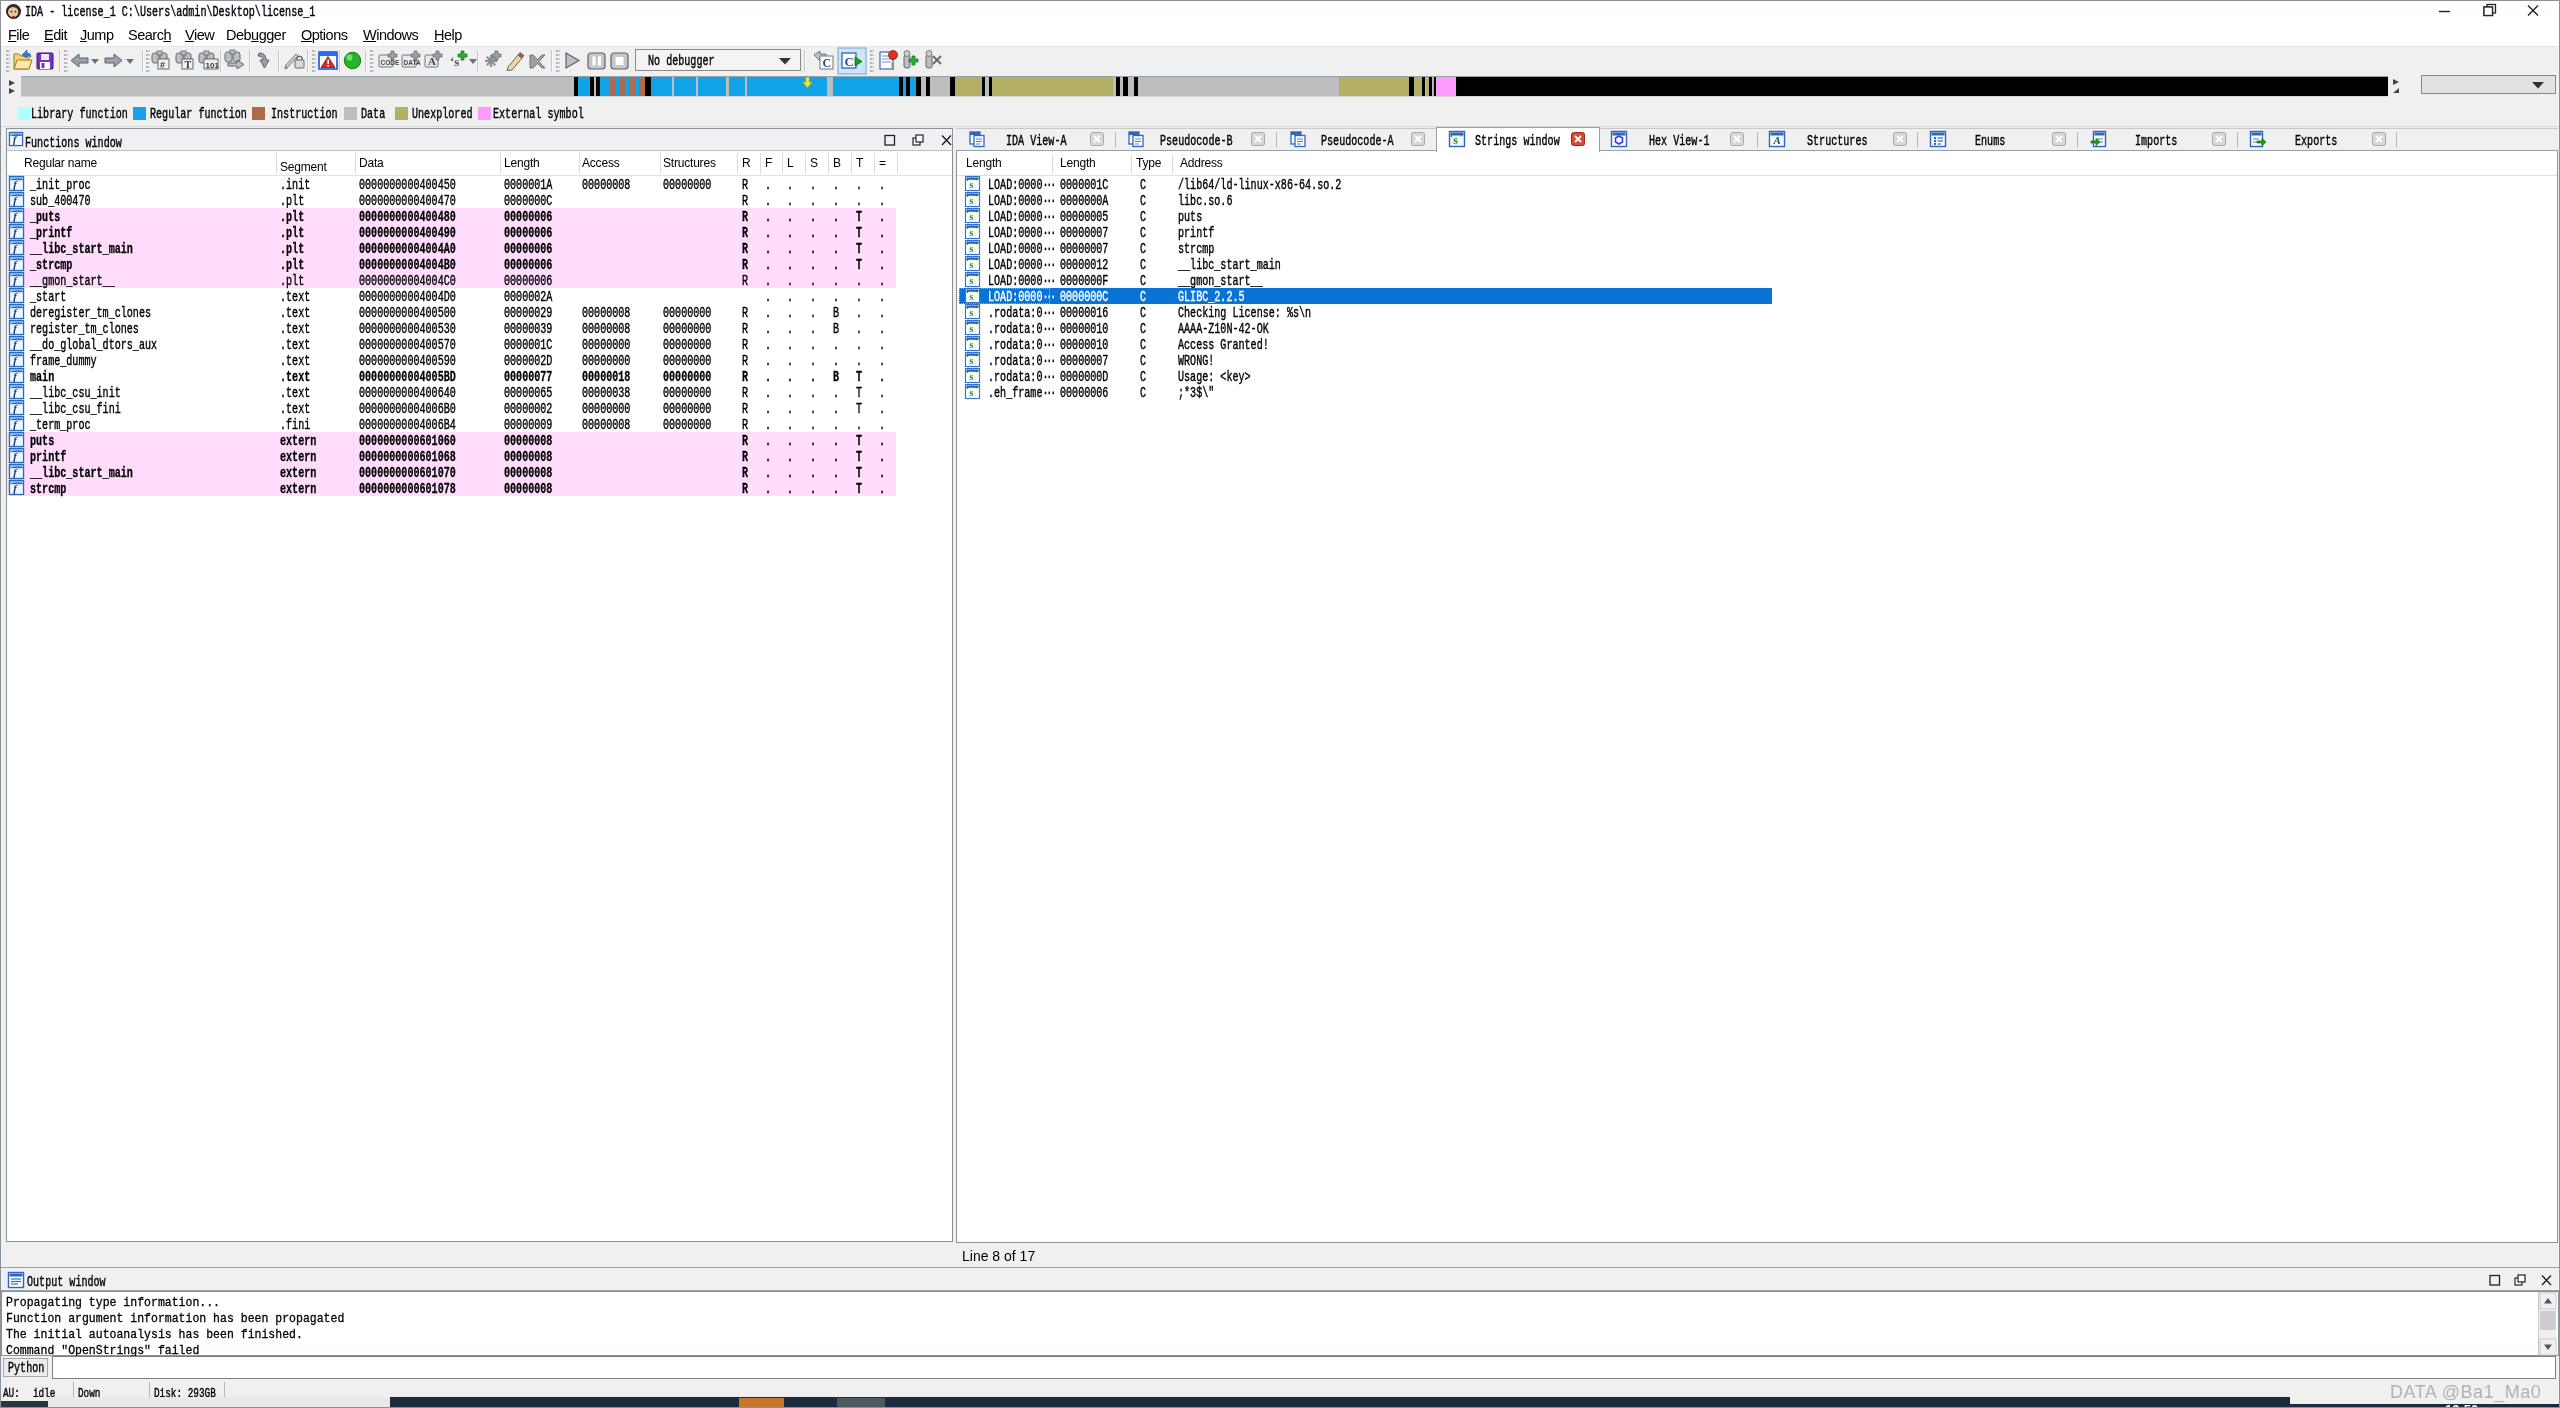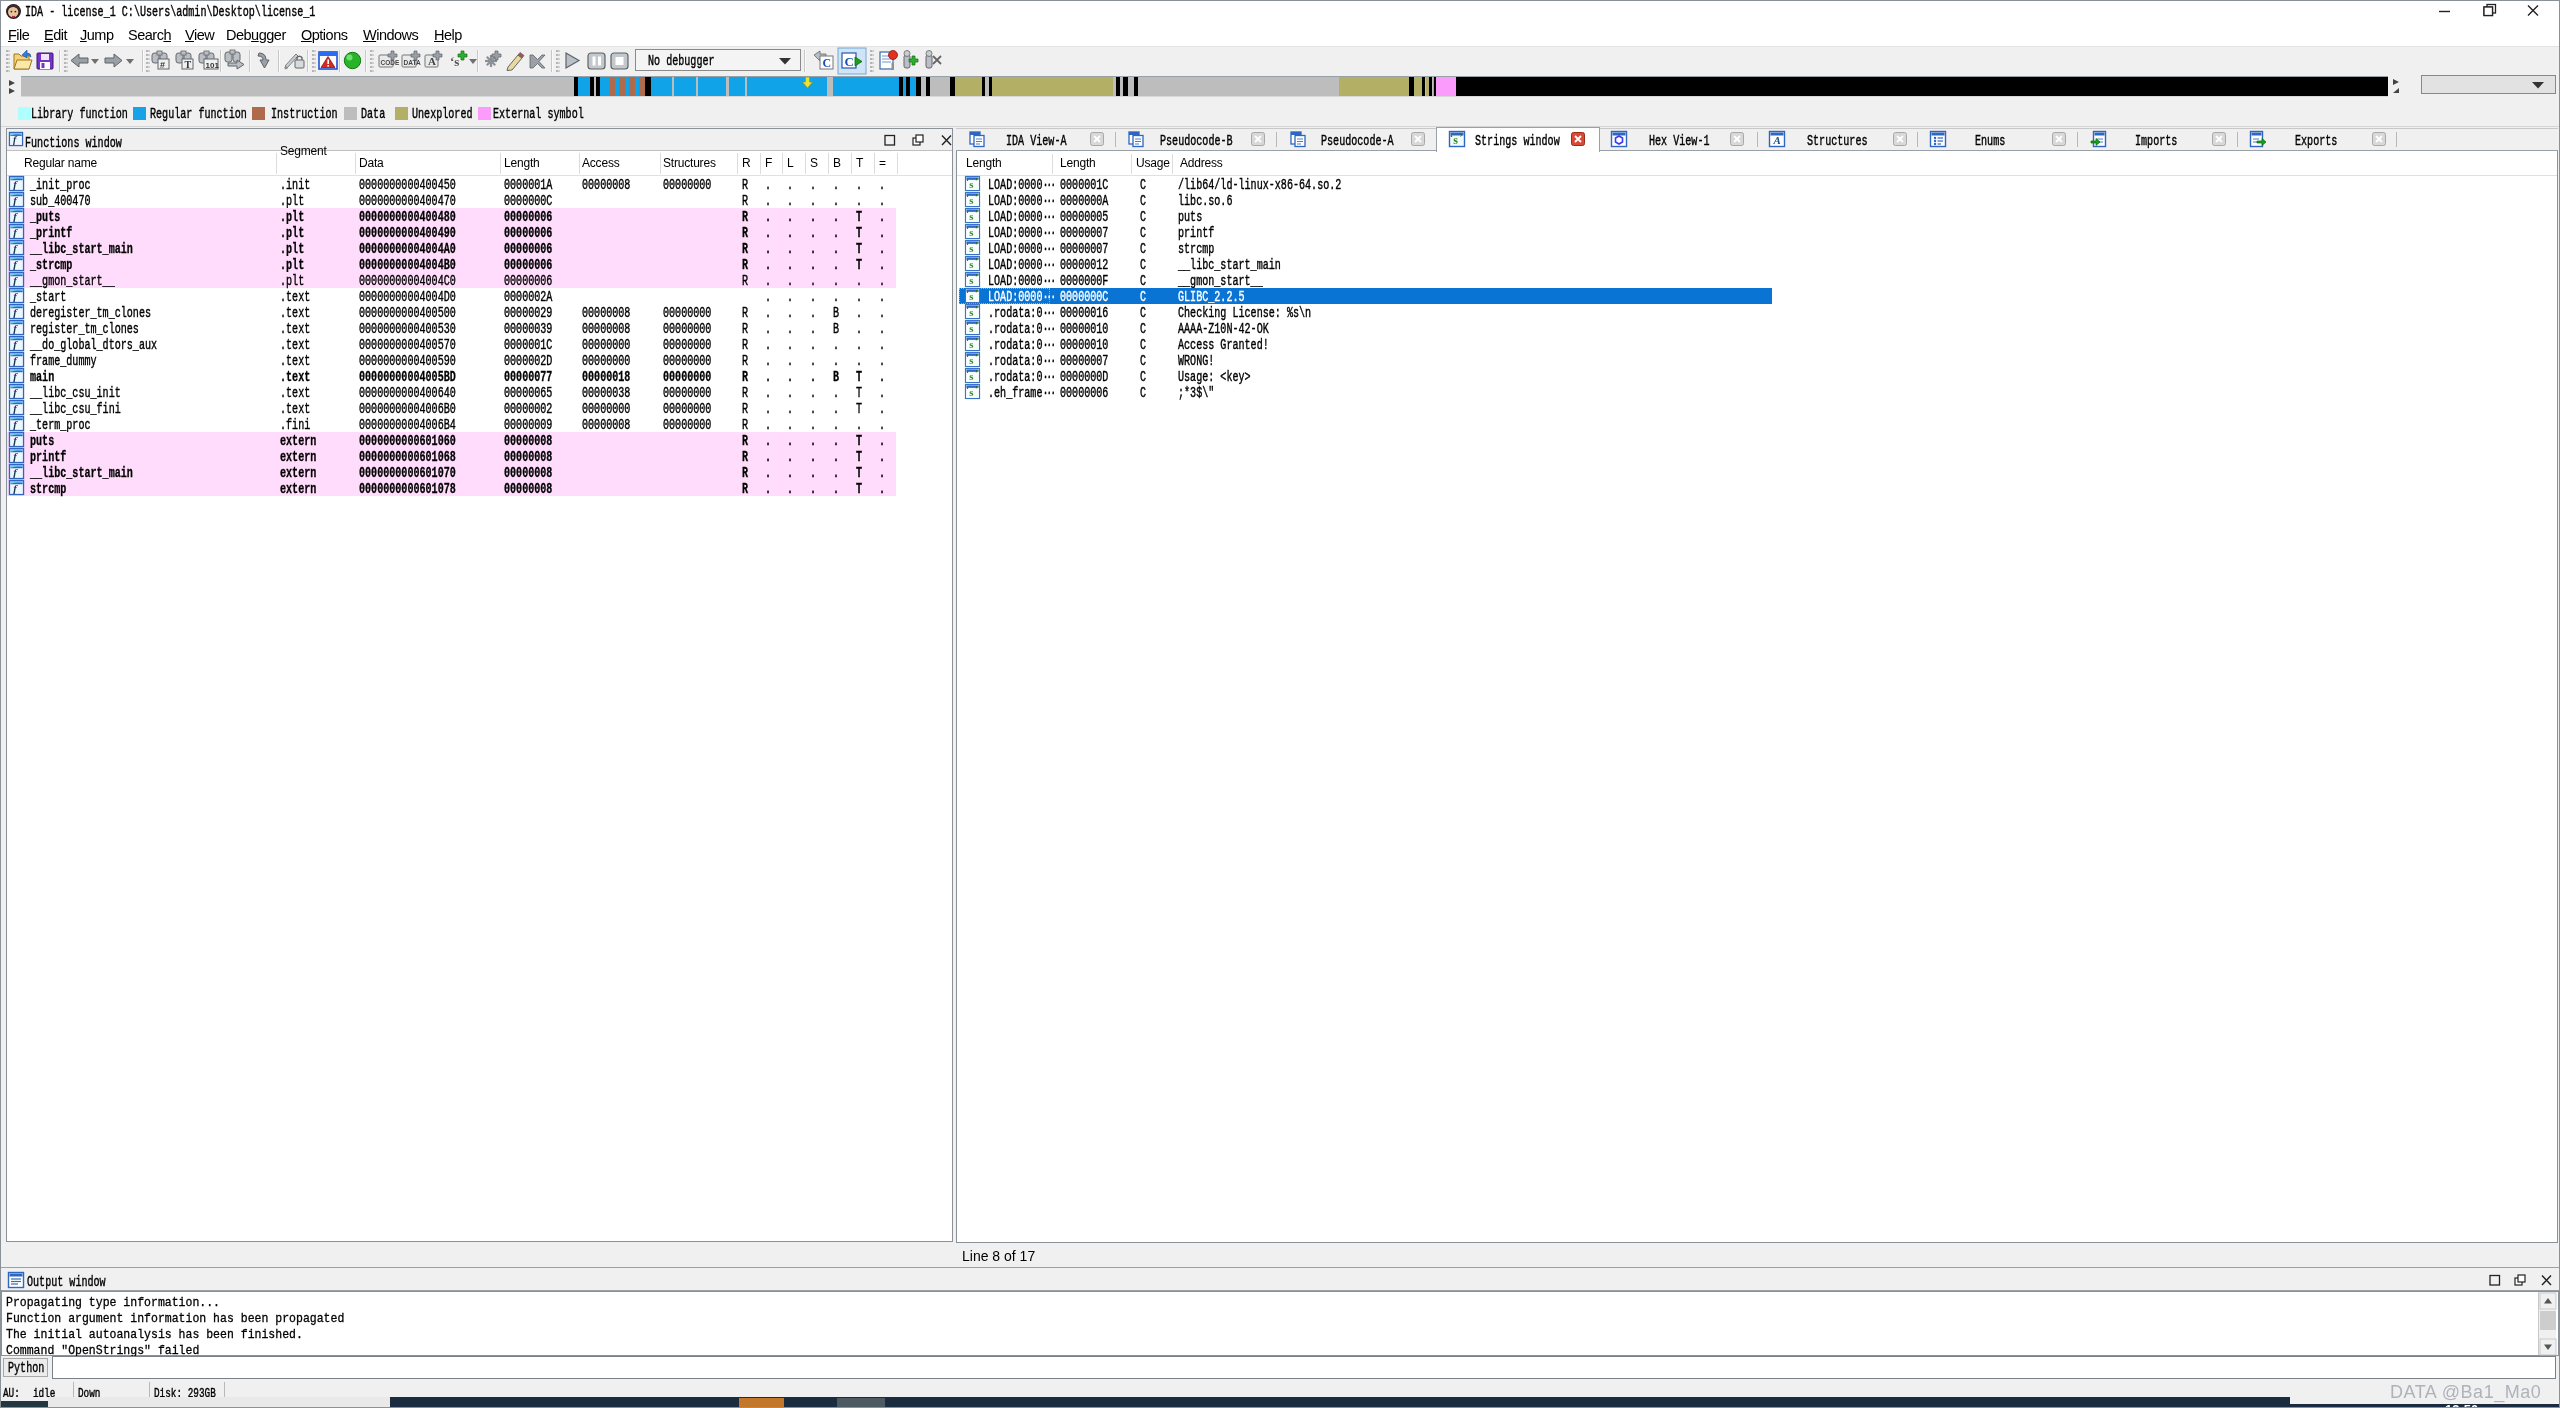--- a/index.html
+++ b/index.html
@@ -320,21 +320,21 @@
 </svg>
 <span class="bmp" style="left:25px;top:135px;">Functions window</span>
 <svg style="left:880px;top:133px" width="72" height="15" viewBox="0 0 72 15">
 <rect x="5" y="2.5" width="9.5" height="9.5" fill="none" stroke="#222" stroke-width="1.3"></rect>
 <rect x="33" y="5" width="7" height="7" fill="#fff" stroke="#222" stroke-width="1.2"></rect>
 <rect x="36" y="2" width="7" height="7" fill="#fff" stroke="#222" stroke-width="1.2"></rect>
 <path d="M62 2.5 L71 12 M71 2.5 L62 12" stroke="#222" stroke-width="1.4"></path>
 </svg>
 <div style="left:7px;top:151px;width:945px;height:25px;background:#ffffff;border-bottom:1px solid #e0e0e0;"></div>
 <span class="hdr" style="left:24px;top:156px;">Regular name</span>
-<span class="hdr" style="left:280px;top:144px;">Segment</span>
+<span class="hdr" style="left:280px;top:160px;">Segment</span>
 <span class="hdr" style="left:359px;top:156px;">Data</span>
 <span class="hdr" style="left:504px;top:156px;">Length</span>
 <span class="hdr" style="left:582px;top:156px;">Access</span>
 <span class="hdr" style="left:663px;top:156px;">Structures</span>
 <span class="hdr" style="left:742px;top:156px;">R</span>
 <span class="hdr" style="left:765px;top:156px;">F</span>
 <span class="hdr" style="left:787px;top:156px;">L</span>
 <span class="hdr" style="left:810px;top:156px;">S</span>
 <span class="hdr" style="left:833px;top:156px;">B</span>
 <span class="hdr" style="left:856px;top:156px;">T</span>
@@ -871,21 +871,21 @@
 <span class="bmp" style="left:2295px;top:133px;">Exports</span>
 <div style="left:2372px;top:132px;width:14px;height:14px;">
     <svg style="left:0px;top:0px" width="14" height="14" viewBox="0 0 14 14">
 <rect x="0.5" y="0.5" width="13" height="13" rx="2" fill="#d8d8d8" stroke="#a8a8a8" stroke-width="1"></rect>
 <path d="M4 4 L10 10 M10 4 L4 10" stroke="#fff" stroke-width="1.8"></path>
     </svg>
   </div>
 <div style="left:957px;top:152px;width:1600px;height:24px;background:#ffffff;border-bottom:1px solid #e0e0e0;"></div>
 <span class="hdr" style="left:966px;top:156px;">Length</span>
 <span class="hdr" style="left:1060px;top:156px;">Length</span>
-<span class="hdr" style="left:1136px;top:156px;">Usage</span>
+<span class="hdr" style="left:1136px;top:156px;">Type</span>
 <span class="hdr" style="left:1180px;top:156px;">Address</span>
 <div style="left:1052px;top:154px;width:1px;height:20px;background:#dcdcdc;"></div>
 <div style="left:1131px;top:154px;width:1px;height:20px;background:#dcdcdc;"></div>
 <div style="left:1172px;top:154px;width:1px;height:20px;background:#dcdcdc;"></div>
 <svg style="left:965px;top:176px" width="15" height="15" viewBox="0 0 16 16">
 <rect x="0.5" y="0.5" width="15" height="15" fill="#f6fdff" stroke="#3a72c8" stroke-width="1.2"></rect>
 <rect x="1.5" y="1.5" width="13" height="2.6" fill="#2f66c0"></rect>
 <text x="1.2" y="9" font-family="Liberation Serif" font-size="8" font-weight="bold" fill="#2c7012">‘</text>
 <text x="4.6" y="13" font-family="Liberation Serif" font-size="11.5" font-weight="bold" fill="#3a8a1a">s</text>
 <text x="10.8" y="9" font-family="Liberation Serif" font-size="8" font-weight="bold" fill="#2c7012">’</text>

